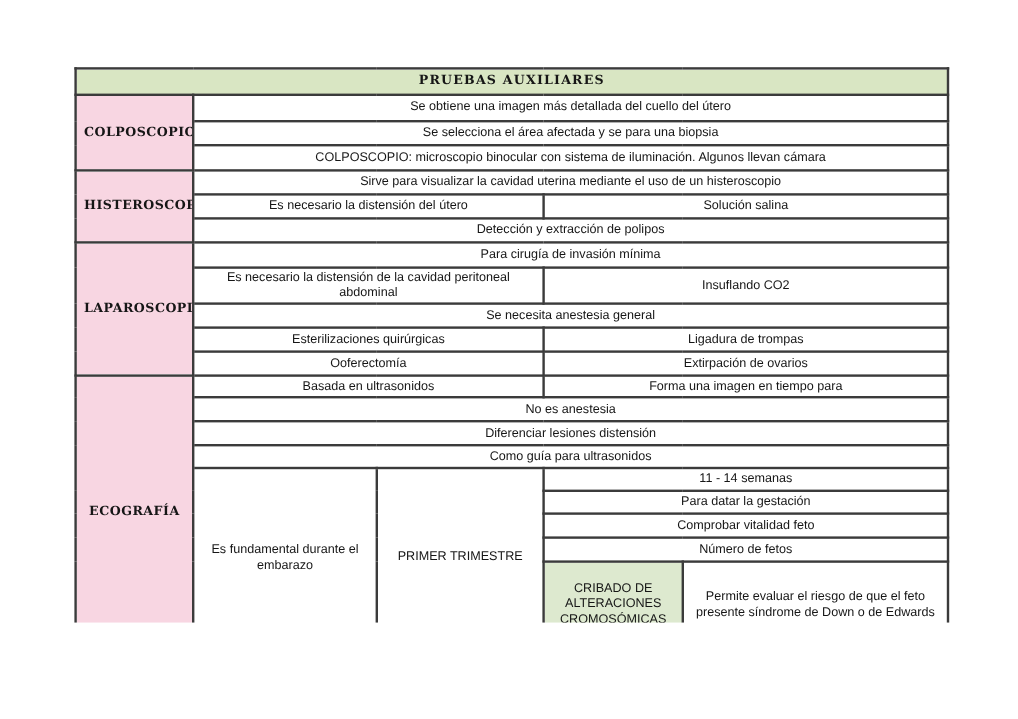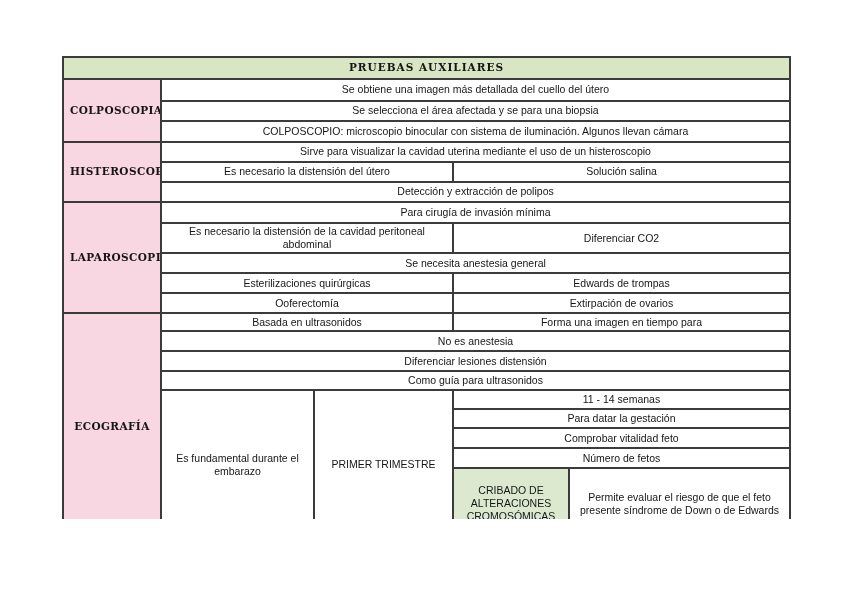--- a/index.html
+++ b/index.html
@@ -81,21 +81,21 @@
       <col style="width:116px">
       <col style="width:221px">
     </colgroup>
 
     <tbody>
         <tr class="rh-a">
       <td colspan="5" class="hdr">PRUEBAS AUXILIARES</td>
     </tr>
 
     <tr class="rh-a">
-      <td rowspan="3" class="lbl">COLPOSCOPIA</td>
+      <td rowspan="3" class="lbl">COLPOSCOPIO</td>
       <td colspan="4">Se obtiene una imagen más detallada del cuello del útero</td>
     </tr>
     <tr class="rh-b">
       <td colspan="4">Se selecciona el área afectada y se para una biopsia</td>
     </tr>
     <tr class="rh-c">
       <td colspan="4">COLPOSCOPIO: microscopio binocular con sistema de iluminación. Algunos llevan cámara</td>
     </tr>
 
     <tr class="rh-b">
@@ -109,28 +109,28 @@
     <tr class="rh-b">
       <td colspan="4">Detección y extracción de polipos</td>
     </tr>
 
     <tr class="rh-c">
       <td rowspan="5" class="lbl">LAPAROSCOPIA</td>
       <td colspan="4">Para cirugía de invasión mínima</td>
     </tr>
     <tr class="rh-b">
       <td colspan="2">Es necesario la distensión de la cavidad peritoneal abdominal</td>
-      <td colspan="2">Diferenciar CO2</td>
+      <td colspan="2">Insuflando CO2</td>
     </tr>
     <tr class="rh-b">
       <td colspan="4">Se necesita anestesia general</td>
     </tr>
     <tr class="rh-b">
       <td colspan="2">Esterilizaciones quirúrgicas</td>
-      <td colspan="2">Edwards de trompas</td>
+      <td colspan="2">Ligadura de trompas</td>
     </tr>
     <tr class="rh-b">
       <td colspan="2">Ooferectomía</td>
       <td colspan="2">Extirpación de ovarios</td>
     </tr>
 
     <tr class="rh-d">
       <td rowspan="9" class="lbl">ECOGRAFÍA</td>
       <td colspan="2">Basada en ultrasonidos</td>
       <td colspan="2">Forma una imagen en tiempo para</td>

